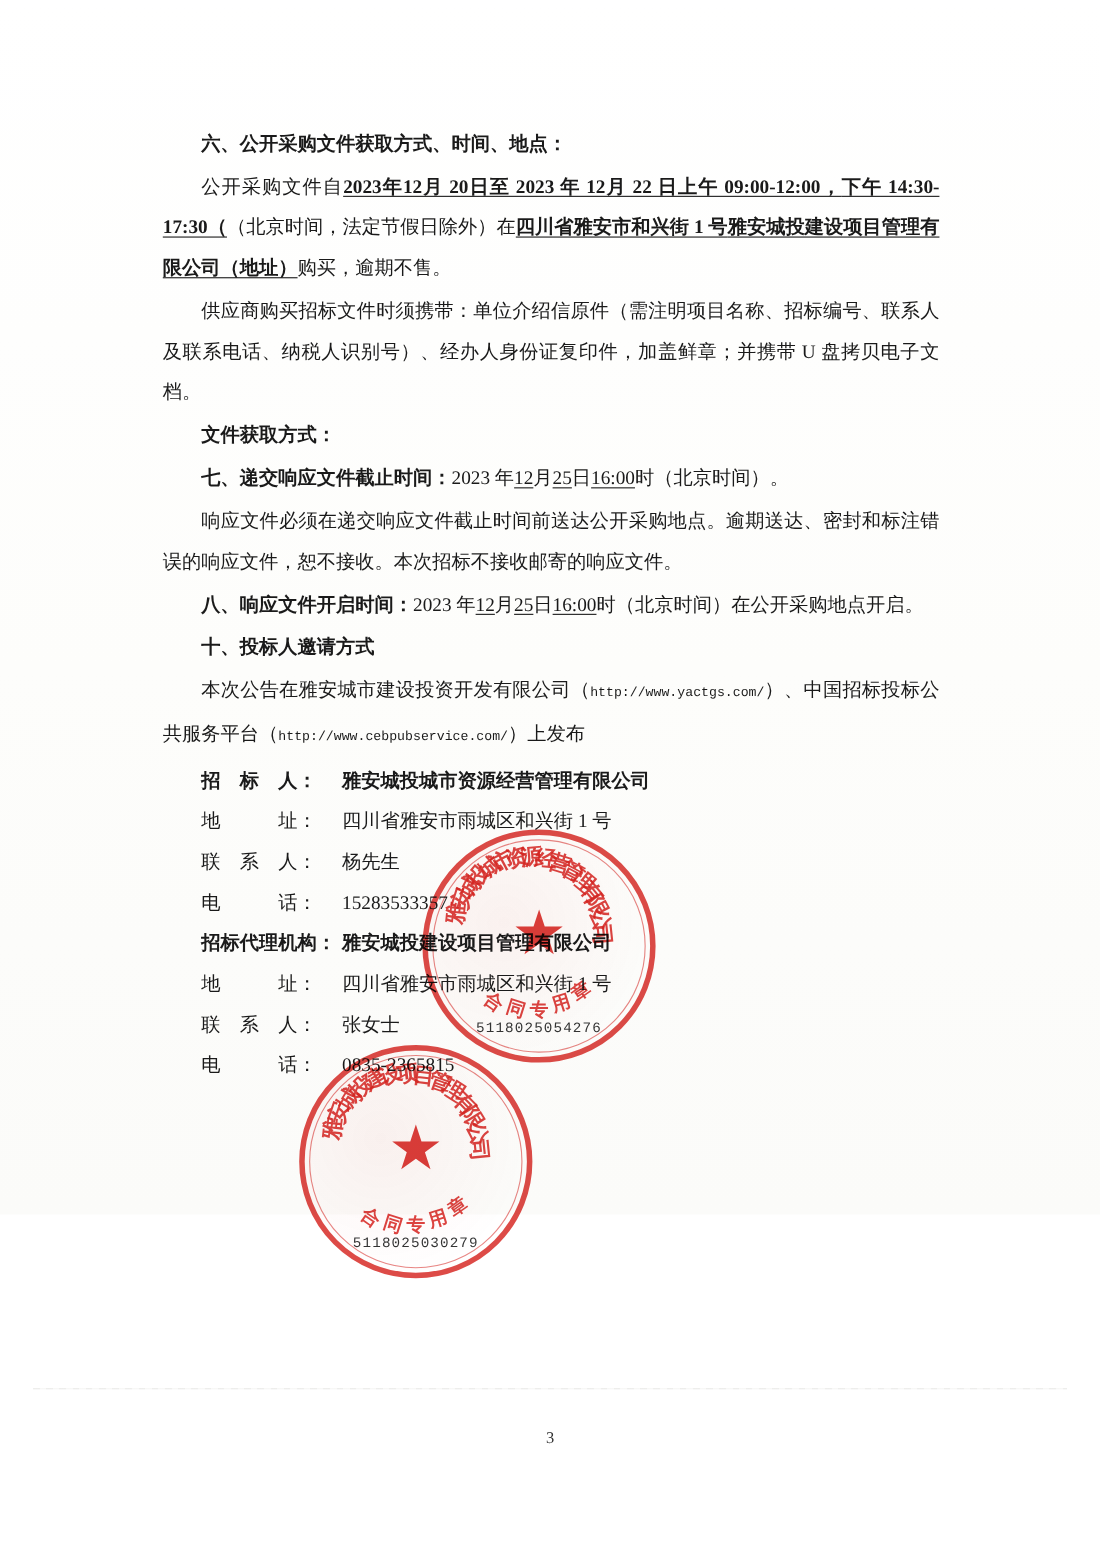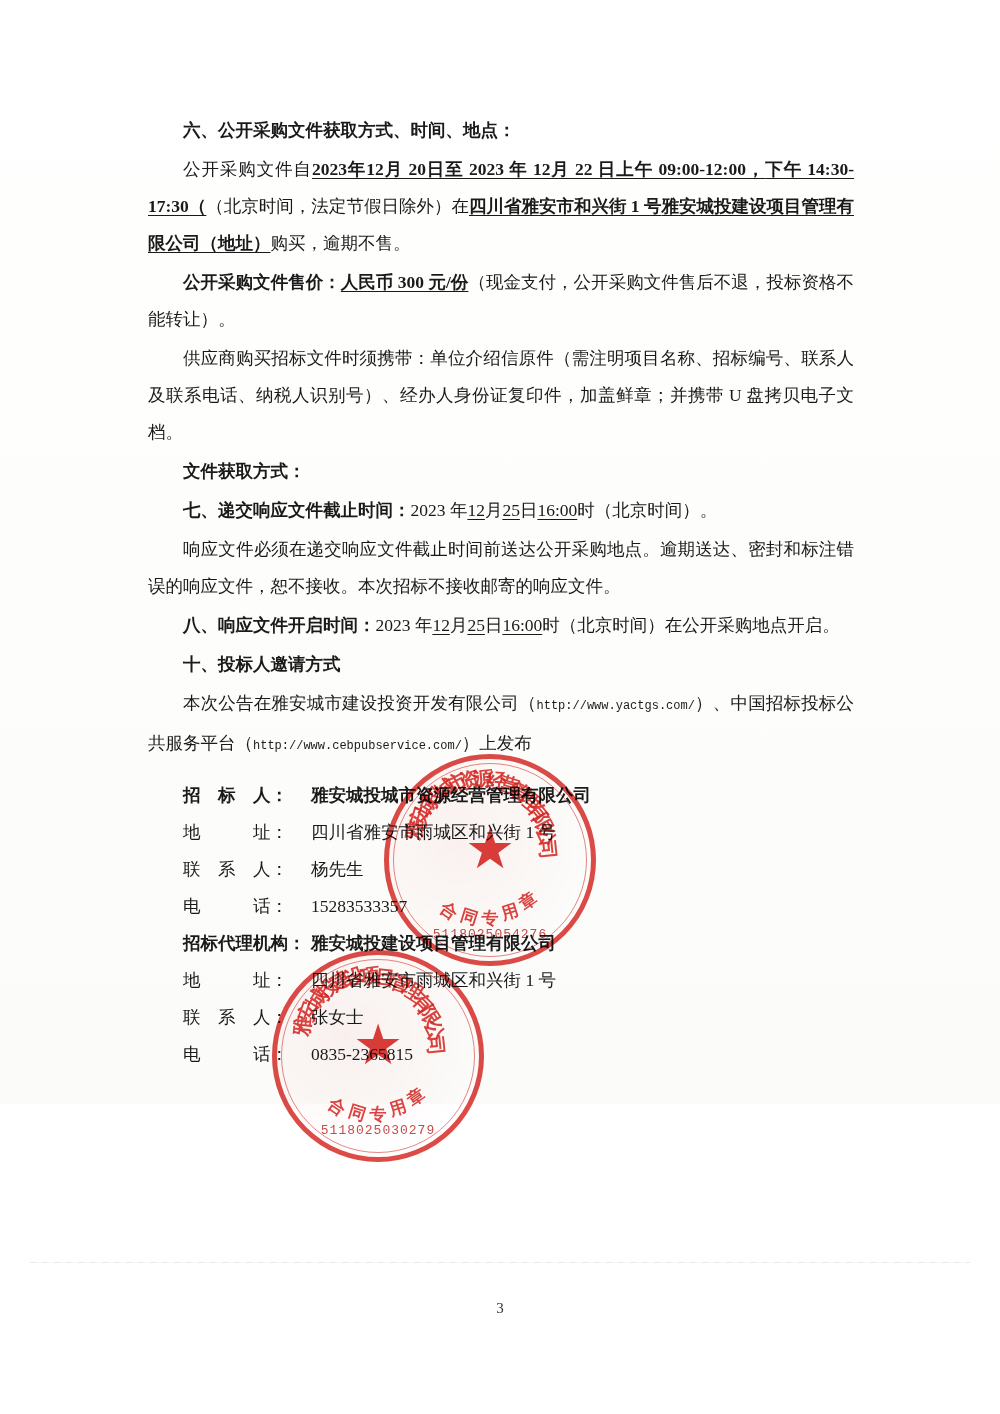--- a/index.html
+++ b/index.html
@@ -43,21 +43,21 @@
     text-justify: inter-ideograph;
   }
   .indent { text-indent: 2em; }
   .b { font-weight: bold; }
   .u { text-decoration: underline; text-underline-offset: 3px; }
   .bu { font-weight: bold; text-decoration: underline; text-underline-offset: 3px; }
   .mono { font-family: "Liberation Mono", monospace; font-size: 12px; letter-spacing: 0px; }
 
   
   .contact-block {
-    margin-top: 12px;
+    margin-top: 2px;
   }
   .crow {
     display: flex;
     align-items: baseline;
     line-height: 37px;
   }
   .clabel {
     width: 128px;
     flex: 0 0 128px;
     letter-spacing: 0;
@@ -130,21 +130,21 @@
     font-weight: bold;
     font-family: "Liberation Serif", serif;
     opacity: 0.85;
     transform-origin: 0 0;
     white-space: nowrap;
   }
   .seal-num {
     position: absolute;
     width: 100%;
     text-align: center;
-    color: #b91c1c;
+    color: #000000;
     font-family: "Liberation Mono", monospace;
     opacity: 0.8;
     letter-spacing: 1px;
   }
   #seal-1 {
     left: 384px; top: 754px; width: 212px; height: 212px;
   }
   #seal-2 {
     left: 272px; top: 950px; width: 212px; height: 212px;
   }
@@ -157,21 +157,20 @@
 <body>
 
 <div class="page">
   <div class="scan-tint"></div>
 
   <div class="content">
 
     <p class="p indent b">六、公开采购文件获取方式、时间、地点：</p>
     <p class="p indent"><span>公开采购文件自</span><span class="bu">2023年12月  20日至 2023 年 12月 22  日上午 09:00-12:00，</span><span class="bu">下午 14:30-17:30（</span><span>（北京时间，法定节假日除外）在</span><span class="bu">四川省雅安市和兴街 1 号</span><span class="bu">雅安城投建设项目管理有限公司（地址）</span><span>购买，逾期不售。</span></p>
 
-    <p class="p indent"><span class="b">公开采购文件售价：</span><span class="bu">人民币 300 元/份</span><span>（现金支付，公开采购文件售后不退，投标资格不能转让）。</span></p>
 
     <p class="p indent">供应商购买招标文件时须携带：单位介绍信原件（需注明项目名称、招标编号、联系人及联系电话、纳税人识别号）、经办人身份证复印件，加盖鲜章；并携带 U 盘拷贝电子文档。</p>
     <p class="p indent b">文件获取方式：</p>
 
     <p class="p indent"><span class="b">七、递交响应文件截止时间：</span><span>2023 年</span><span class="u">12</span><span>月</span><span class="u">25</span><span>日</span><span class="u">16:00</span><span>时（北京时间）。</span></p>
 
     <p class="p indent">响应文件必须在递交响应文件截止时间前送达公开采购地点。逾期送达、密封和标注错误的响应文件，恕不接收。本次招标不接收邮寄的响应文件。</p>
 
     <p class="p indent"><span class="b">八、响应文件开启时间：</span><span>2023 年</span><span class="u">12</span><span>月</span><span class="u">25</span><span>日</span><span class="u">16:00</span><span>时（北京时间）在公开采购地点开启。</span></p>
 

